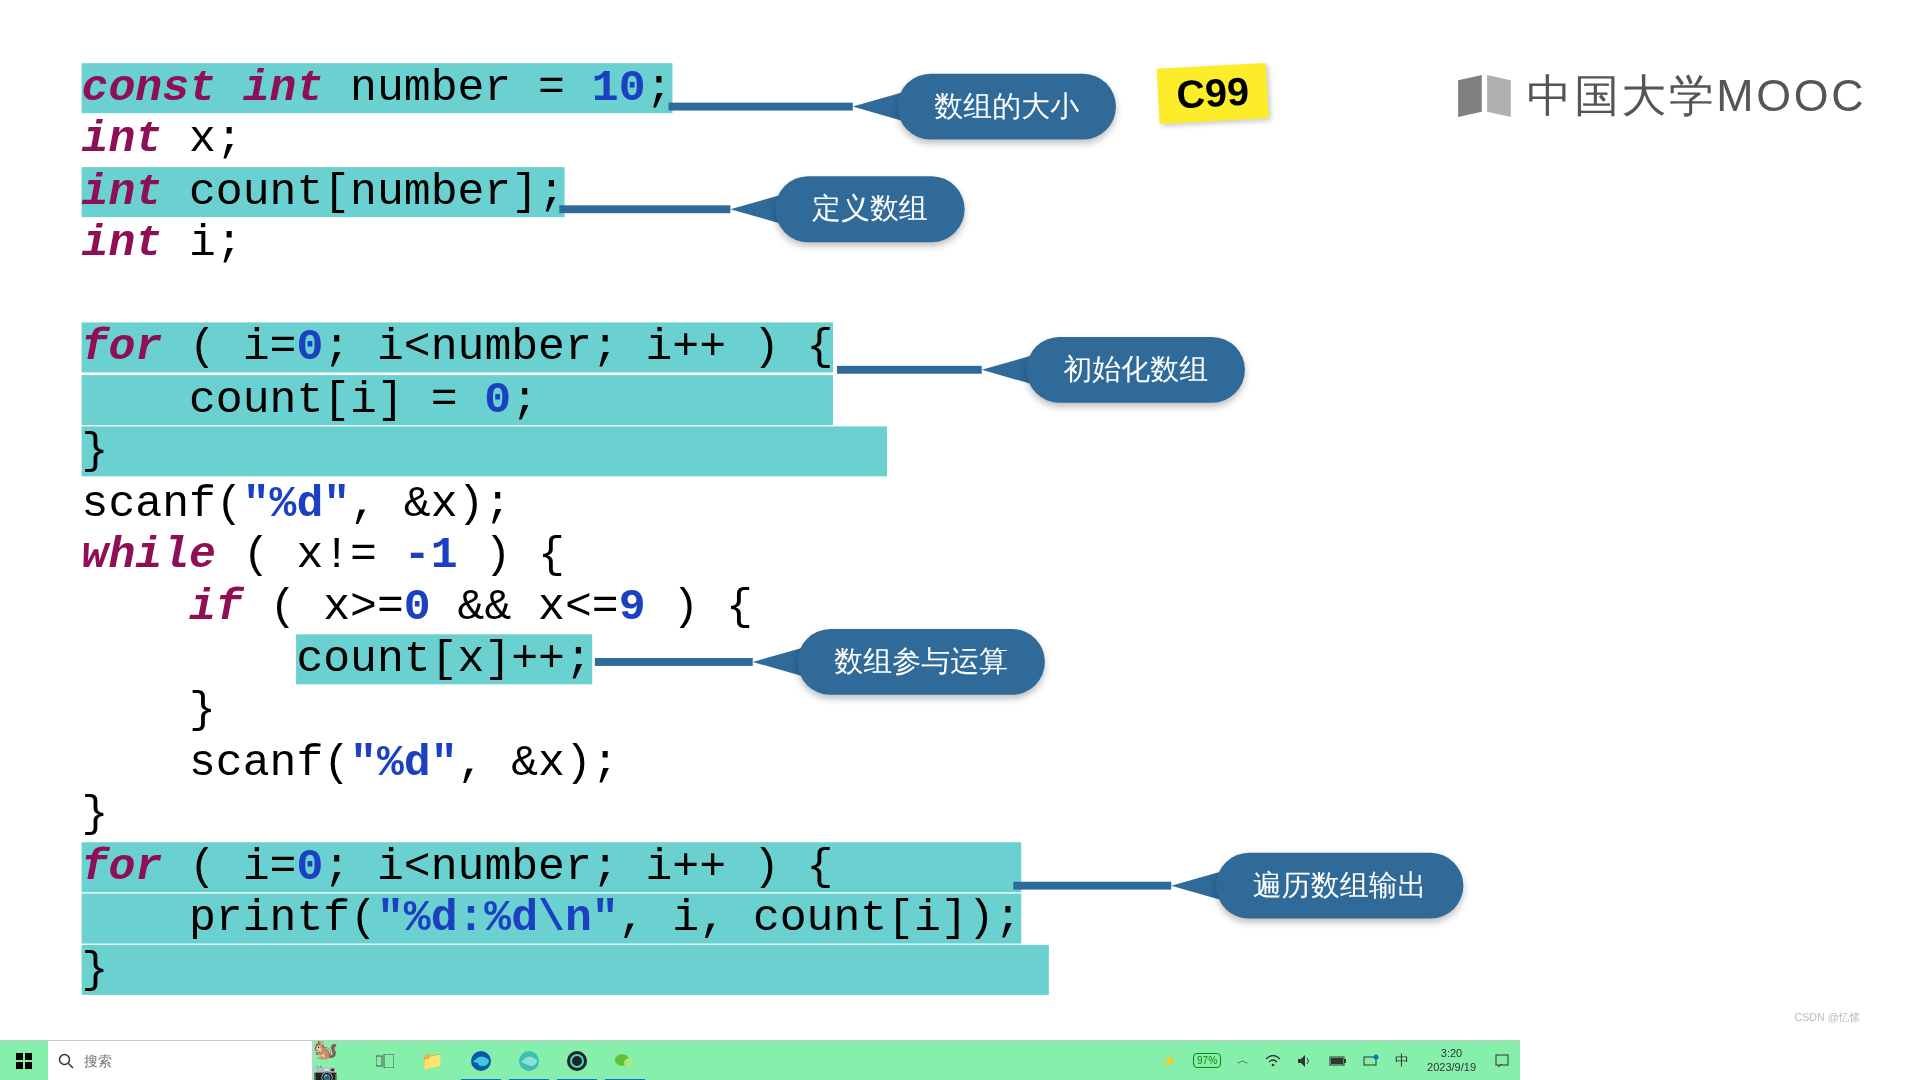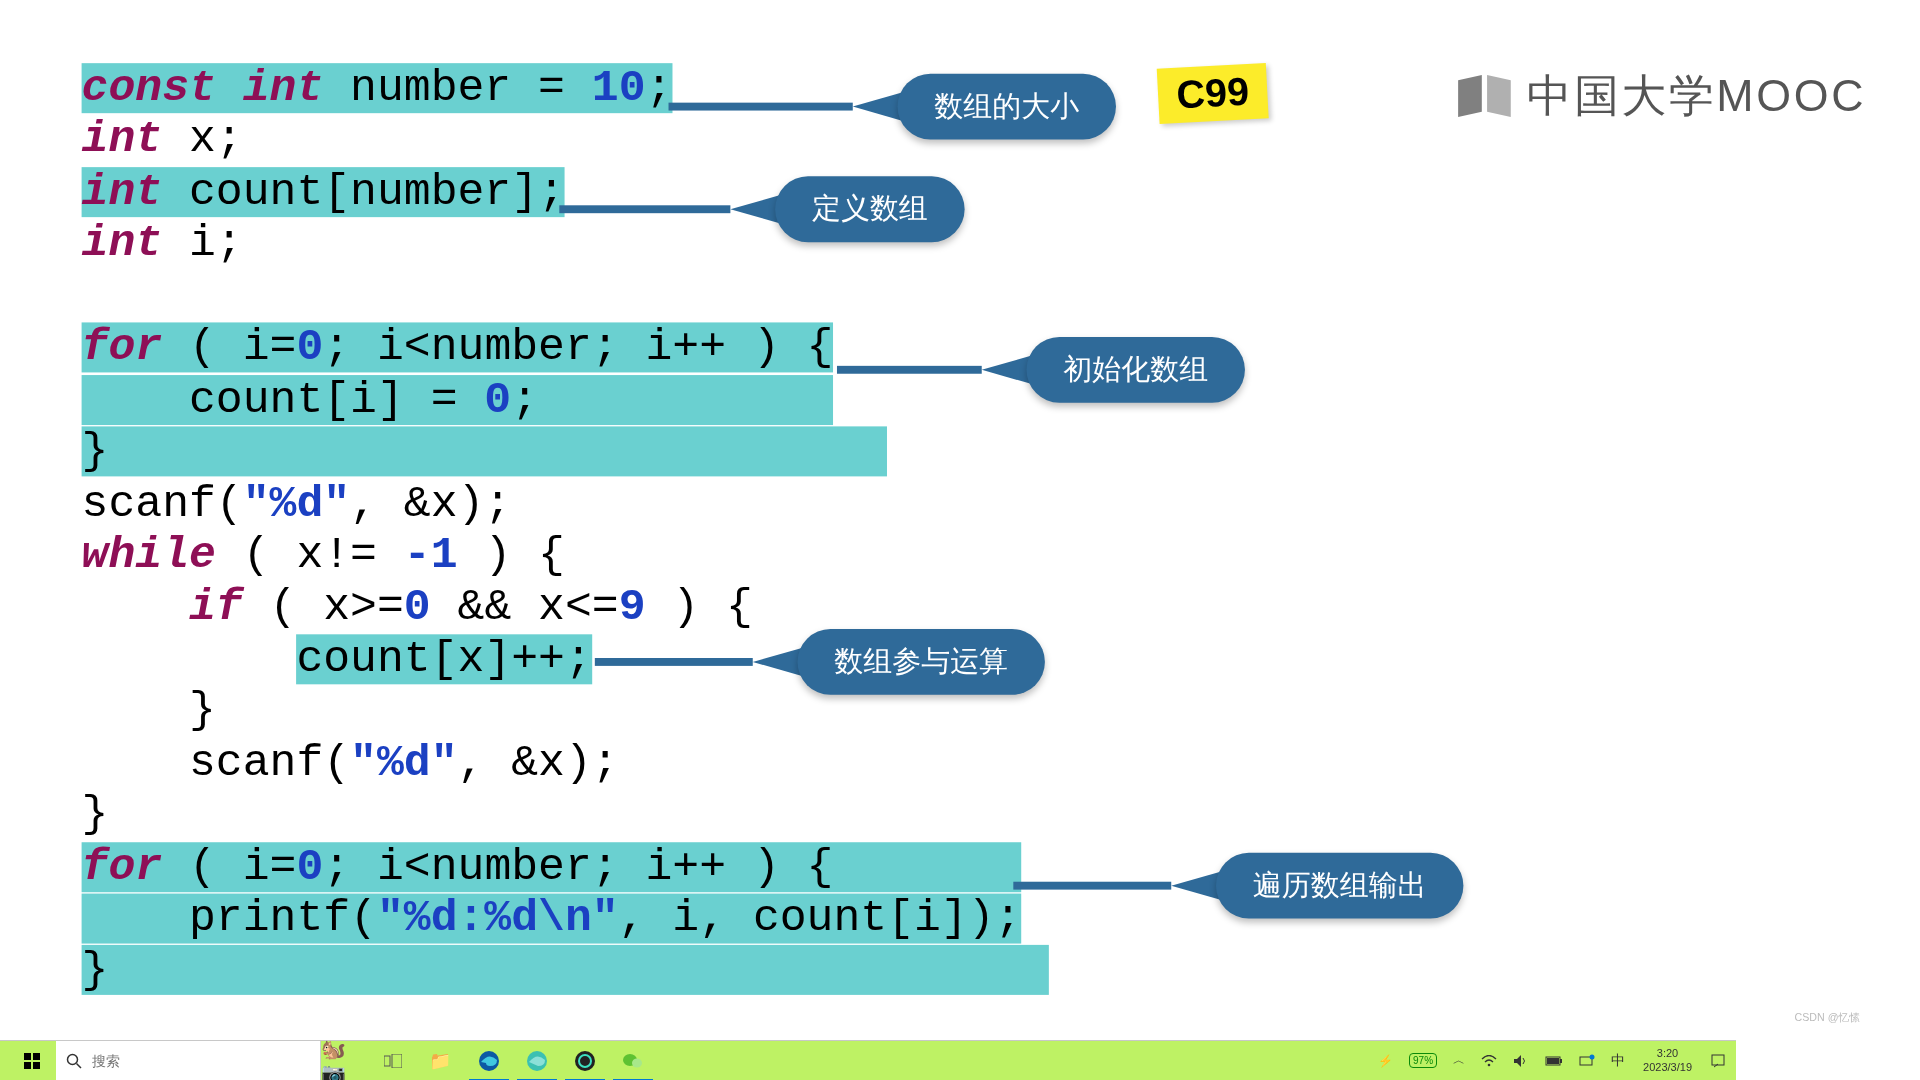--- a/index.html
+++ b/index.html
@@ -53,23 +53,23 @@
       border-right: 42px solid #2f6a99;
       margin-right: -8px;
     }
     .tag-c99 {
       position: absolute; background: #fcec2a; color: #000;
       font-size: 30px; font-weight: bold;
       padding: 4px 14px; transform: rotate(-3deg);
       box-shadow: 2px 2px 4px rgba(0,0,0,0.2);
     }
     .taskbar {
-      position: absolute; bottom: 0; left: 0; width: 1736px; height: 40px;
-      background: #bef264; border-top: 1px solid #c8c8c8;
-      display: flex; align-items: center; font-size: 12px; padding-left: 8px;
+      position: absolute; bottom: 0; left: 0; width: 1520px; height: 40px;
+      background: #86efac; border-top: 1px solid #c8c8c8;
+      display: flex; align-items: center; font-size: 12px;
     }
     .start { width: 48px; height: 40px; display:flex; align-items:center; justify-content:center; }
     .start svg { width:16px; height:16px; fill:#000; }
     .search {
       width: 265px; height: 40px; background: #fff;
       display: flex; align-items: center; padding: 0 10px; gap: 10px;
       border-right: 1px solid #ccc;
     }
     .search input {
       border: none; outline: none; flex: 1; font-size: 14px; background: transparent;
@@ -232,21 +232,21 @@
     </div>
     <div class="tray-item">
       <svg width="16" height="14" viewBox="0 0 16 14">
           <rect x="1" y="3" width="12" height="8" fill="none" stroke="#333"></rect>
           <circle cx="13" cy="3" r="2.5" fill="#0078d4"></circle>
         </svg>
     </div>
     <div class="tray-item" style="font-size:14px;">中</div>
     <div class="clock">
       <span>3:20</span>
-      <span>2023/3/19</span>
+      <span>2023/9/19</span>
     </div>
     <div class="tray-item">
       <svg width="16" height="16" viewBox="0 0 16 16">
           <rect x="2" y="2" width="12" height="10" fill="none" stroke="#333"></rect>
           <path d="M4 14 L8 11" stroke="#333"></path>
         </svg>
     </div>
   </div>
 </div>
 

